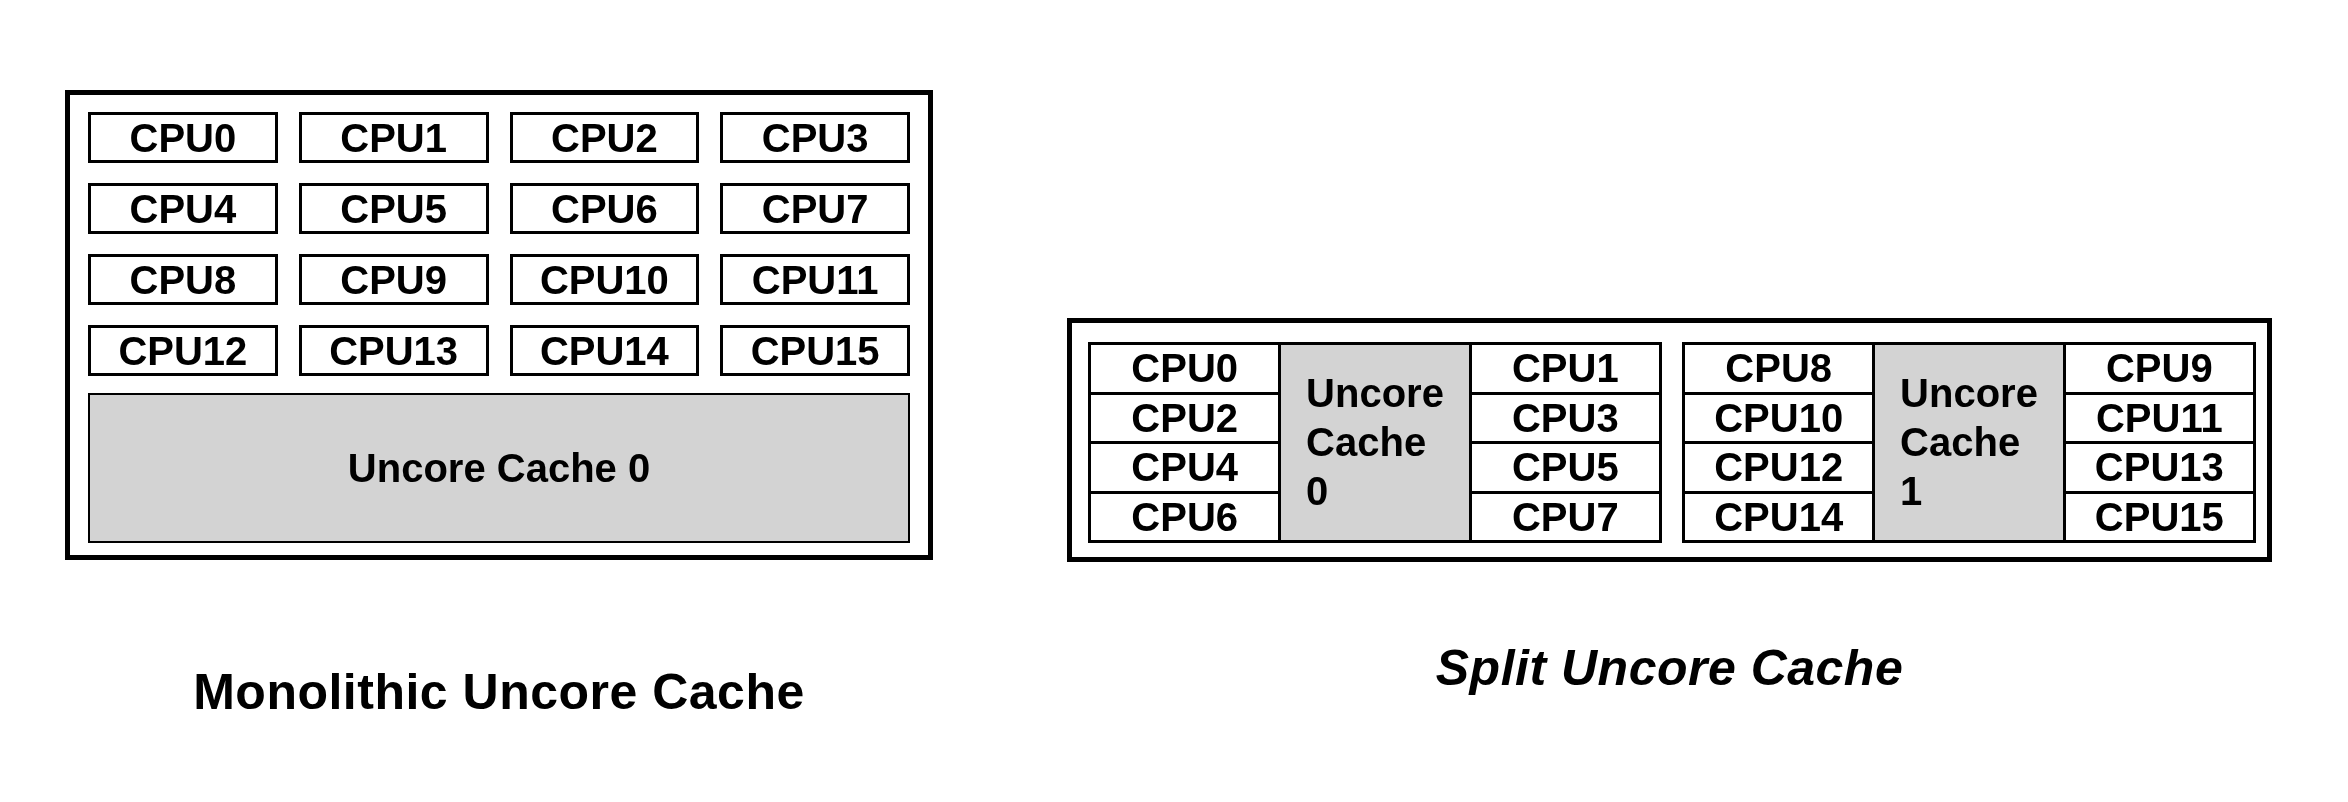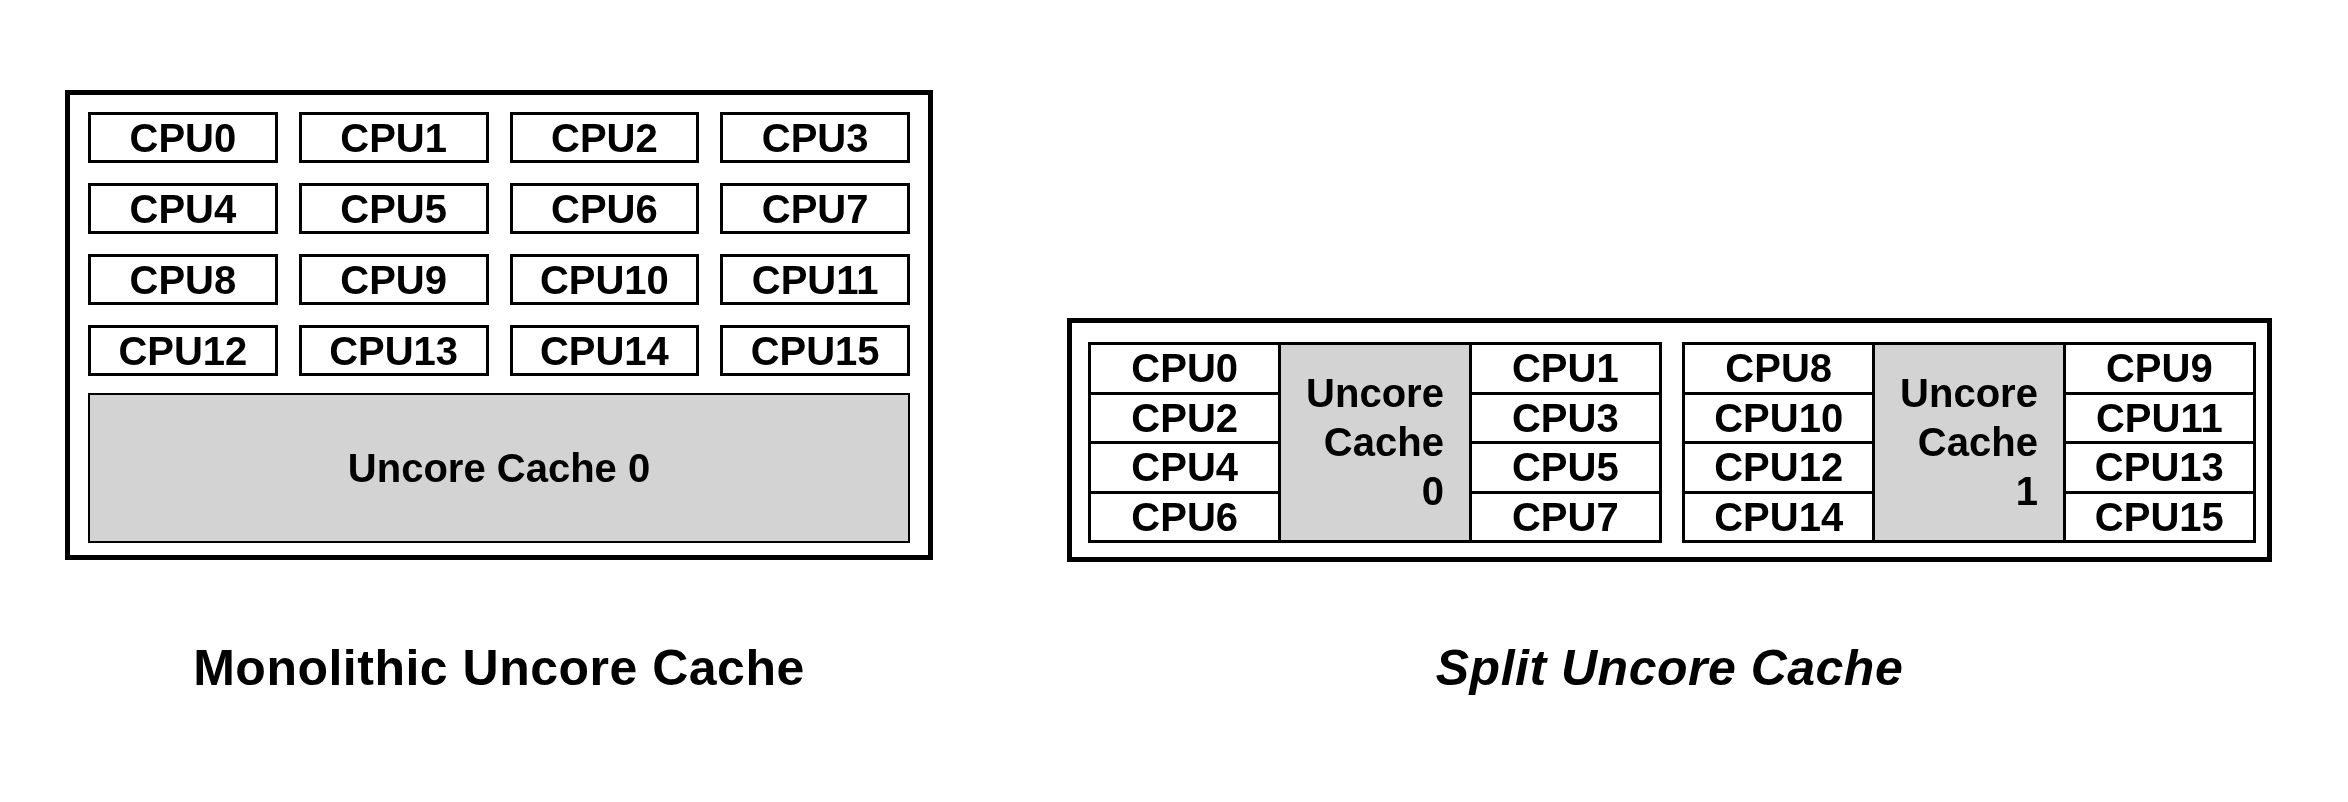--- a/index.html
+++ b/index.html
@@ -93,36 +93,36 @@
   }
   .cpu-cell:last-child { border-bottom: none; }
   .cache-cell {
     flex: 1 1 0;
     background: var(--cache-fill);
     border-left: 3px solid var(--line);
     border-right: 3px solid var(--line);
     display: flex;
     align-items: center;
     justify-content: center;
-    text-align: right;
+    text-align: left;
     font-size: 40px;
     line-height: 1.22;
     white-space: pre-line;
   }
 
   
   .caption {
     position: absolute;
     top: 638px;
     font-size: 50px;
     line-height: 60px;
     text-align: center;
     letter-spacing: 0.5px;
   }
-  .caption-mono { left: 65px; width: 868px; }
+  .caption-mono { left: 65px; width: 868px; margin-top: 24px; }
   .caption-split { left: 1067px; width: 1205px; font-style: italic; }
 </style>
 </head>
 <body>
 
 <div class="mono-box">
   <div class="mono-grid">
     <div class="cpu-box">CPU0</div>
     <div class="cpu-box">CPU1</div>
     <div class="cpu-box">CPU2</div>

